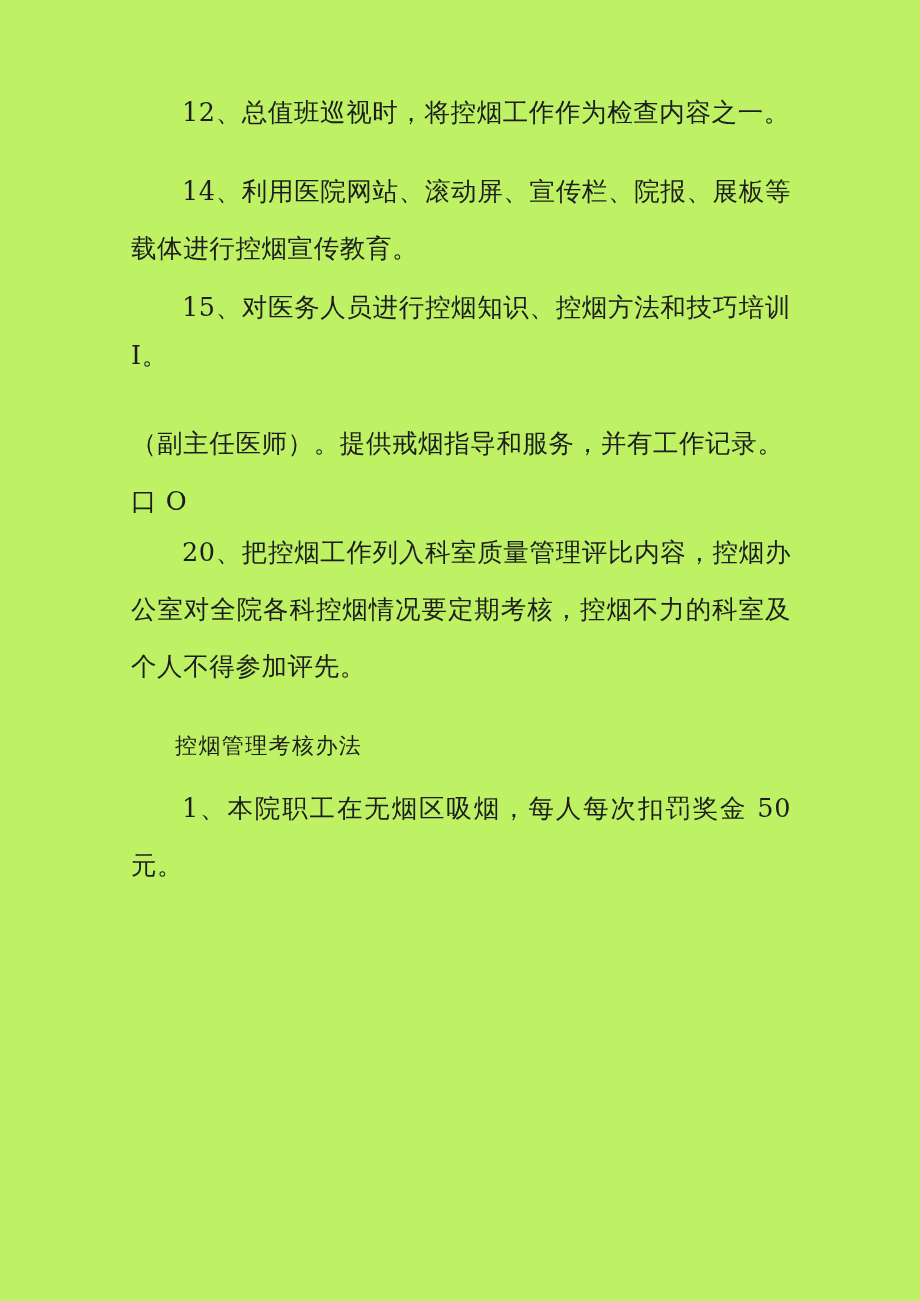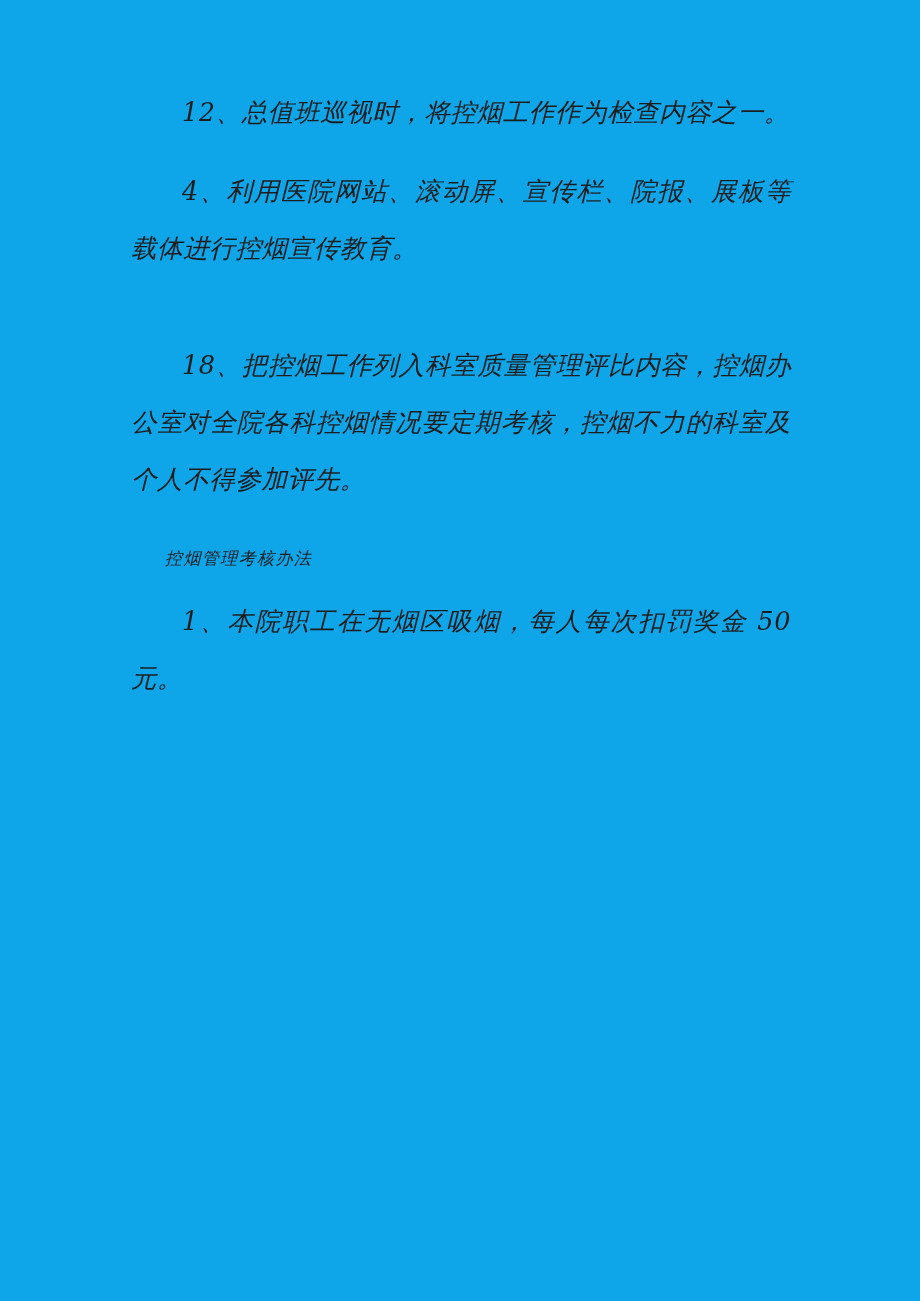--- a/index.html
+++ b/index.html
@@ -17,22 +17,21 @@
     color: #1a1a1a;
     -webkit-font-smoothing: antialiased;
   }
 
   .page {
     position: absolute;
     top: 0;
     left: 0;
     width: 920px;
     height: 1301px;
-    background: #0ea5e9;
-    font-style: italic;
+    background: #bef264;
   }
 
   .doc-body {
     position: absolute;
     left: 131px;
     top: 84px;
     width: 660px;
   }
 
   
@@ -59,21 +58,21 @@
     letter-spacing: 0.6px;
     color: #1d1d1d;
     margin: 0;
     text-indent: 0;
     text-align: justify;
     text-justify: inter-ideograph;
     word-break: break-all;
   }
 
   .section-heading {
-    font-size: 17px;
+    font-size: 22px;
     line-height: 57px;
     letter-spacing: 1.4px;
     color: #1d1d1d;
     margin: 0;
     text-indent: 2em;
     font-weight: normal;
   }
 
   .gap-sm { height: 6px; }
   .gap-md { height: 16px; }
@@ -85,41 +84,44 @@
 <div class="page">
   <div class="doc-body">
 
     <p class="para">12、总值班巡视时，将控烟工作作为检查内容之一。</p>
 
     <div class="gap-md"></div>
 
 
     <div class="gap-sm"></div>
 
-    <p class="para">4、利用医院网站、滚动屏、宣传栏、院报、展板等载体进行控烟宣传教育。</p>
+    <p class="para">14、利用医院网站、滚动屏、宣传栏、院报、展板等载体进行控烟宣传教育。</p>
+
+    <div class="gap-sm"></div>
+
+    <p class="para tight">15、对医务人员进行控烟知识、控烟方法和技巧培训 I。</p>
+
+    <div class="gap-sm"></div>
+
+
+    <div class="gap-lg"></div>
+
+    <p class="frag">（副主任医师）。提供戒烟指导和服务，并有工作记录。</p>
 
     <div class="gap-sm"></div>
 
 
     <div class="gap-sm"></div>
 
 
-    <div class="gap-lg"></div>
-
+    <p class="frag" style="line-height:34px">口 O</p>
 
     <div class="gap-sm"></div>
 
-
-    <div class="gap-sm"></div>
-
-
-
-    <div class="gap-sm"></div>
-
-    <p class="para">18、把控烟工作列入科室质量管理评比内容，控烟办公室对全院各科控烟情况要定期考核，控烟不力的科室及个人不得参加评先。</p>
+    <p class="para">20、把控烟工作列入科室质量管理评比内容，控烟办公室对全院各科控烟情况要定期考核，控烟不力的科室及个人不得参加评先。</p>
 
     <div class="gap-sm"></div>
 
 
     <div class="gap-md"></div>
 
     <p class="section-heading">控烟管理考核办法</p>
 
     <div class="gap-sm"></div>
 

